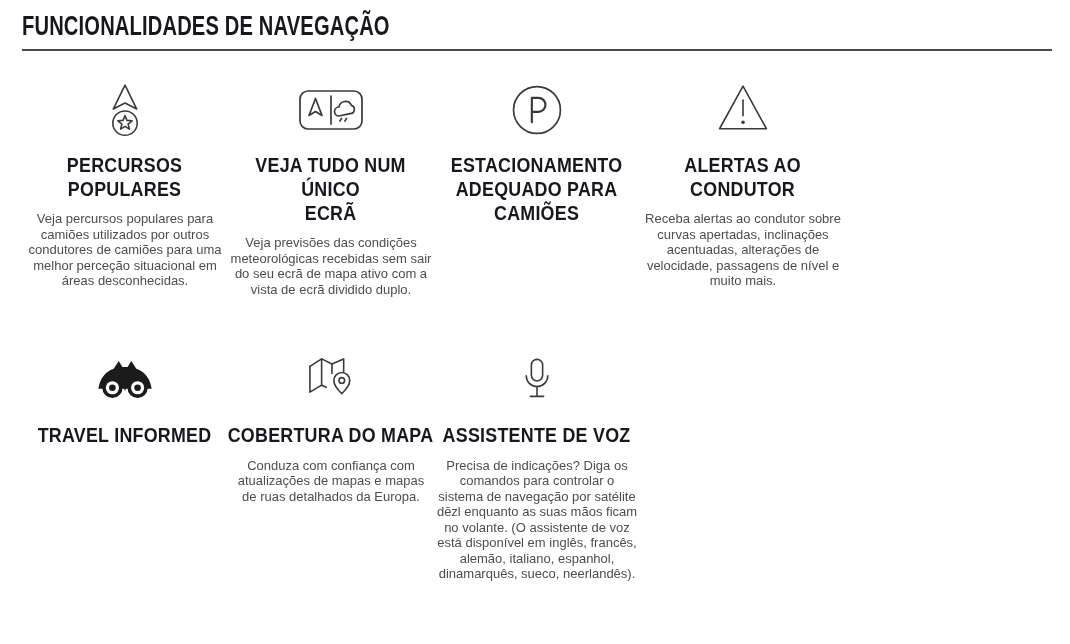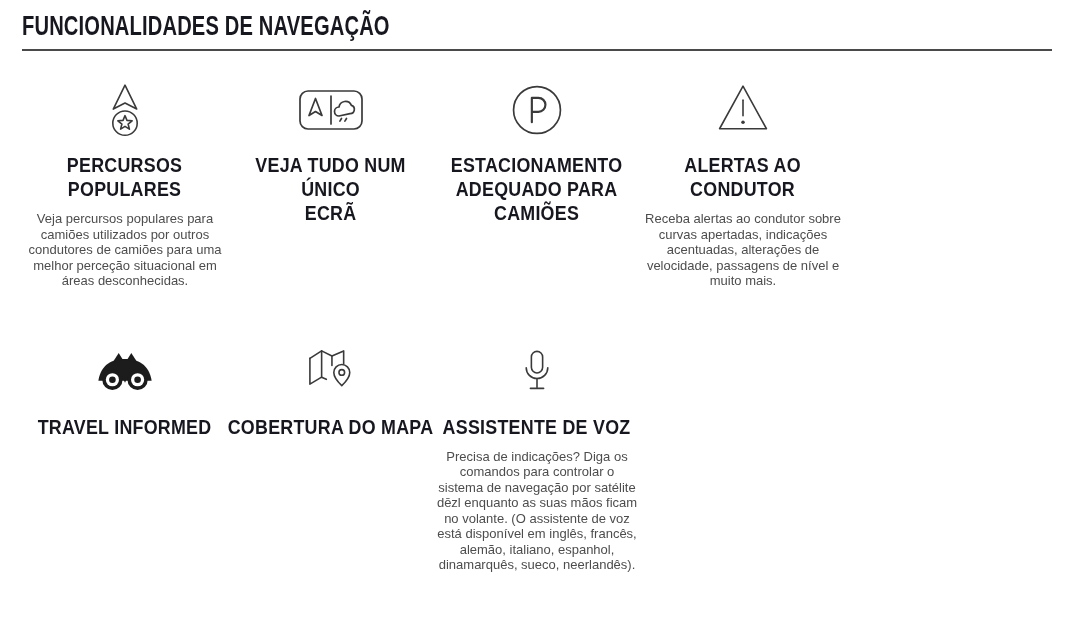--- a/index.html
+++ b/index.html
@@ -46,20 +46,21 @@
         <svg width="66" height="46" viewBox="0 0 66 46" fill="none" stroke="#3a3a3a" stroke-width="1.7" stroke-linejoin="round" stroke-linecap="round">
           <rect x="2" y="4" width="62" height="38" rx="8"></rect>
           <path d="M33 9 V37"></path>
           <path d="M17.5 11.5 L24 28.5 L17.5 24.5 L11 28.5 Z"></path>
           <path d="M41 29 a4.5 4.5 0 0 1 0-9 6.5 6.5 0 0 1 12.4-1.6 4.2 4.2 0 0 1-1.4 8.2 Z"></path>
           <path d="M43.5 31.5 l-1.6 2.6 M48.5 31.5 l-1.6 2.6"></path>
         </svg>
       </div>
       <h2>VEJA TUDO NUM ÚNICO
 ECRÃ</h2>
+      <p>Veja previsões das condições meteorológicas recebidas sem sair do seu ecrã de mapa ativo com a vista de ecrã dividido duplo.</p>
     </div>
 
     <div class="cell">
       <div class="icon-box">
         <svg width="60" height="60" viewBox="0 0 64 64" fill="none" stroke="#3a3a3a" stroke-width="1.8" stroke-linejoin="round" stroke-linecap="round">
           <circle cx="32" cy="32" r="25"></circle>
           <path d="M26.5 45 V19 h7 a7.5 7.5 0 0 1 0 15 h-7" stroke-width="2.3"></path>
         </svg>
       </div>
       <h2>ESTACIONAMENTO
@@ -70,21 +71,21 @@
 
     <div class="cell">
       <div class="icon-box">
         <svg width="60" height="60" viewBox="0 0 64 64" fill="none" stroke="#3a3a3a" stroke-width="1.7" stroke-linejoin="round" stroke-linecap="round">
           <path d="M32 6.5 L57 52 H7 Z"></path>
           <path d="M32 21.5 V38"></path>
           <circle cx="32" cy="45" r="1.9" fill="#3a3a3a" stroke="none"></circle>
         </svg>
       </div>
       <h2>ALERTAS AO CONDUTOR</h2>
-      <p>Receba alertas ao condutor sobre curvas apertadas, indicações acentuadas, alterações de velocidade, passagens de nível e muito mais.</p>
+      <p>Receba alertas ao condutor sobre curvas apertadas, inclinações acentuadas, alterações de velocidade, passagens de nível e muito mais.</p>
     </div>
 
   </div>
 
   <div class="grid row2">
 
     <div class="cell">
       <div class="icon-box">
         <svg width="62" height="46" viewBox="0 0 64 46" fill="none">
           <path d="M4.5 32 C7 15 19 9.5 32 9.5 C45 9.5 57 15 59.5 32 Z" fill="#1c1c1c"></path>
@@ -107,20 +108,21 @@
         <svg width="60" height="60" viewBox="0 0 64 64" fill="none" stroke="#3a3a3a" stroke-width="1.7" stroke-linejoin="round" stroke-linecap="round">
           <path d="M9.5 17.5 L22 9.5 L33 15 L45.5 9.5 V23.5"></path>
           <path d="M9.5 17.5 V45 L22 37.5 L27 39.8"></path>
           <path d="M22 9.5 V37.5"></path>
           <path d="M33 15 V25"></path>
           <path d="M43.5 24 a8.5 8.5 0 0 1 8.5 8.5 c0 6 -8.5 14 -8.5 14 c0 0 -8.5 -8 -8.5 -14 a8.5 8.5 0 0 1 8.5 -8.5 Z"></path>
           <circle cx="43.5" cy="32.5" r="3"></circle>
         </svg>
       </div>
       <h2>COBERTURA DO MAPA</h2>
+      <p>Conduza com confiança com atualizações de mapas e mapas de ruas detalhados da Europa.</p>
     </div>
 
     <div class="cell">
       <div class="icon-box">
         <svg width="60" height="58" viewBox="0 0 64 58" fill="none" stroke="#3a3a3a" stroke-width="1.7" stroke-linejoin="round" stroke-linecap="round">
           <rect x="26" y="7" width="12" height="23" rx="6"></rect>
           <path d="M20.5 24.5 a11.5 11.5 0 0 0 23 0"></path>
           <path d="M32 36 V45.5"></path>
           <path d="M25 46.5 h14"></path>
         </svg>

